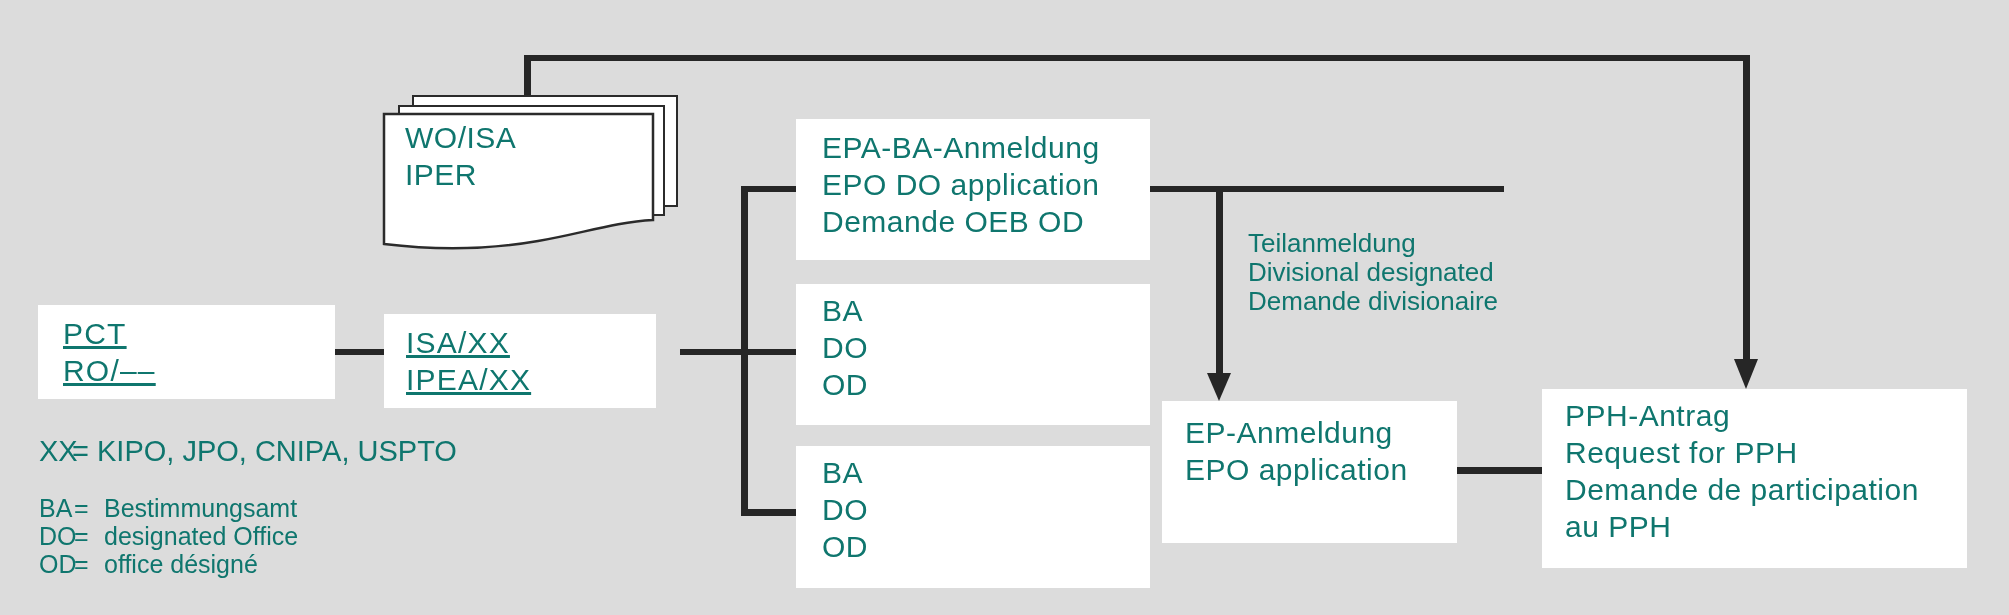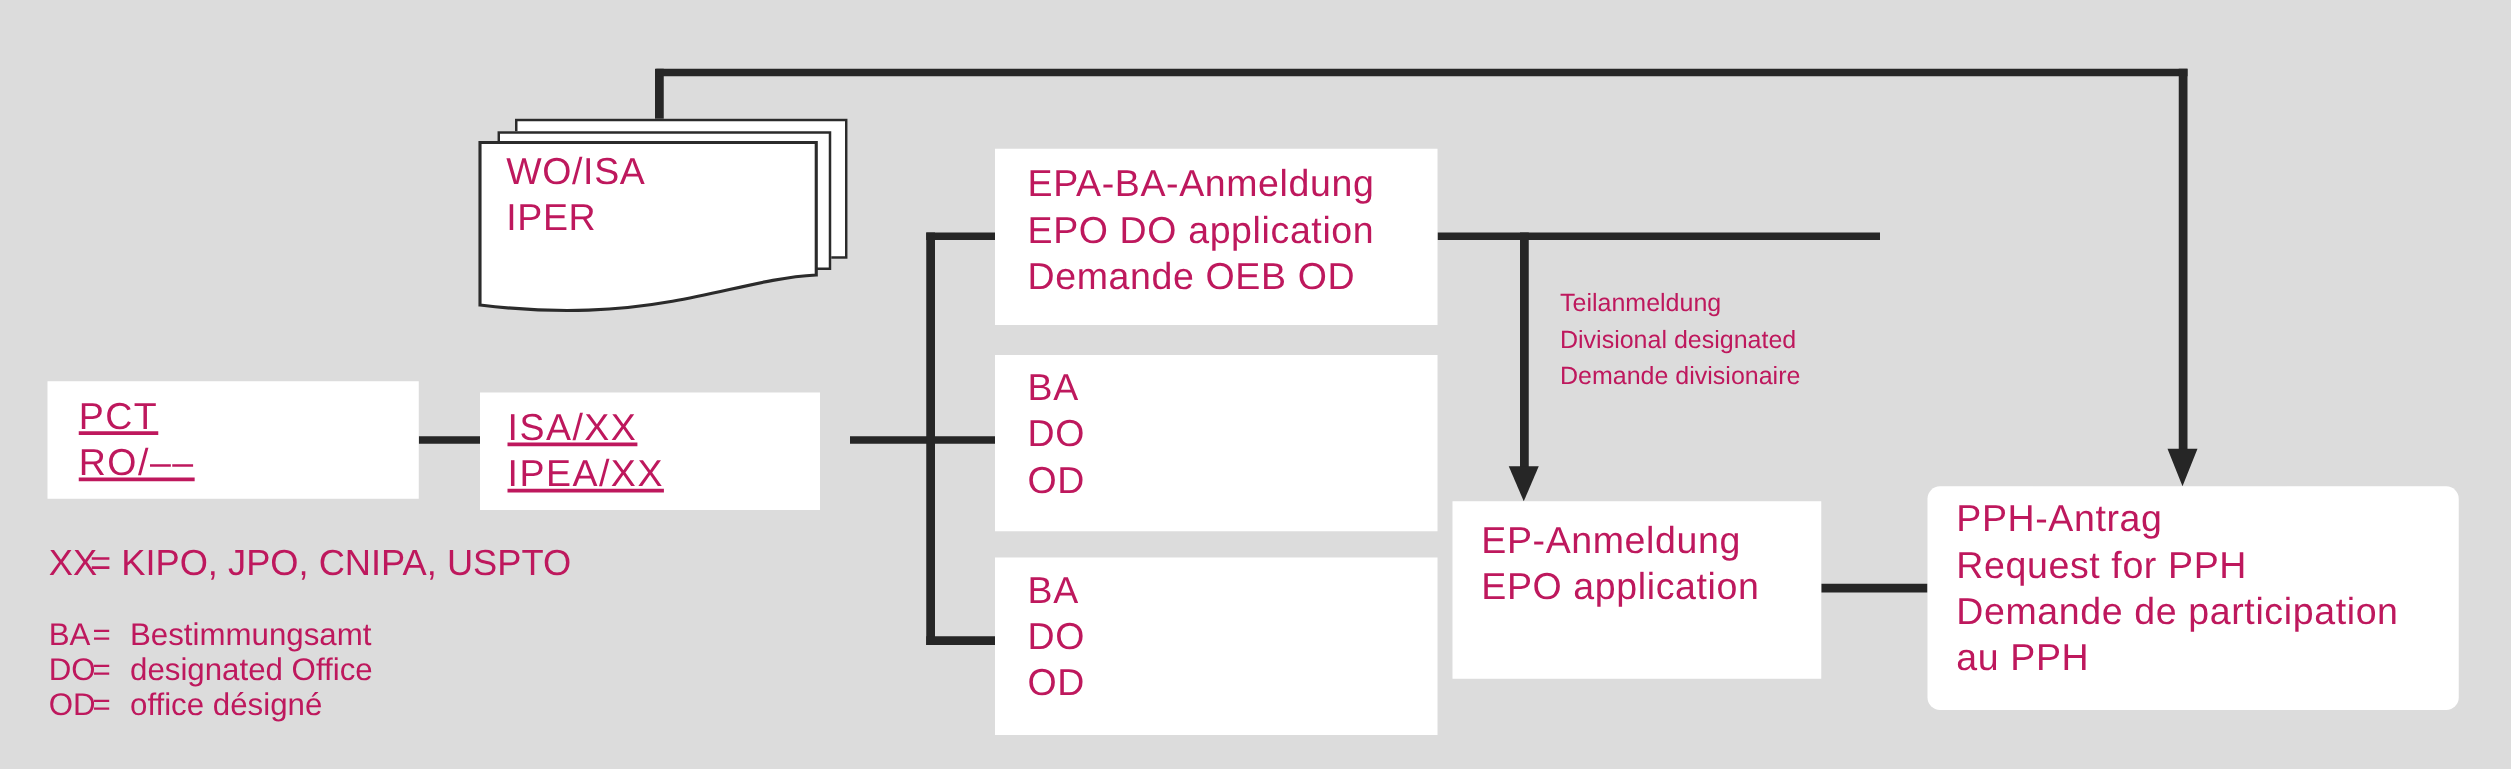--- a/index.html
+++ b/index.html
@@ -1,21 +1,21 @@
 <!DOCTYPE html>
 <html><head>
 <meta charset="utf-8">
 <style>
   html,body { margin:0; padding:0; }
   .canvas {
     position:relative;
     width:2009px; height:615px;
     background:#dcdcdc;
     font-family:"Liberation Sans", sans-serif;
-    color:#be185d;
+    color:#0f766e;
     overflow:hidden;
   }
   .node {
     position:absolute;
     background:#ffffff;
     box-sizing:border-box;
   }
   .node-text {
     font-size:30px;
     line-height:37px;
@@ -37,21 +37,21 @@
     box-sizing:border-box;
   }
   .doc-front-svg { position:absolute; }
   .doc-text {
     position:absolute;
     font-size:30px; line-height:37px; letter-spacing:0.5px;
     white-space:nowrap;
   }
   .annotation {
     position:absolute;
-    font-size:20px; line-height:29px;
+    font-size:26px; line-height:29px;
     white-space:nowrap;
   }
   .legend-xx {
     position:absolute;
     font-size:29px; line-height:32px;
     display:flex; white-space:nowrap;
   }
   .legend-xx .abbr { width:33px; }
   .legend-xx .eq   { width:25px; }
   .legend-block {
@@ -121,21 +121,21 @@
     <div class="node-text">BA</div>
     <div class="node-text">DO</div>
     <div class="node-text">OD</div>
   </div>
 
   <div class="node" style="left:1162px; top:401px; width:295px; height:142px; padding:13px 0 0 23px;">
     <div class="node-text">EP-Anmeldung</div>
     <div class="node-text">EPO application</div>
   </div>
 
-  <div class="node" style="left:1542px; top:389px; width:425px; height:179px; padding:8px 0 0 23px;border-radius:10px;">
+  <div class="node" style="left:1542px; top:389px; width:425px; height:179px; padding:8px 0 0 23px;">
     <div class="node-text">PPH-Antrag</div>
     <div class="node-text">Request for PPH</div>
     <div class="node-text">Demande de participation</div>
     <div class="node-text">au PPH</div>
   </div>
 
   <div class="annotation" style="left:1248px; top:229px;">
     <div>Teilanmeldung</div>
     <div>Divisional designated</div>
     <div>Demande divisionaire</div>

